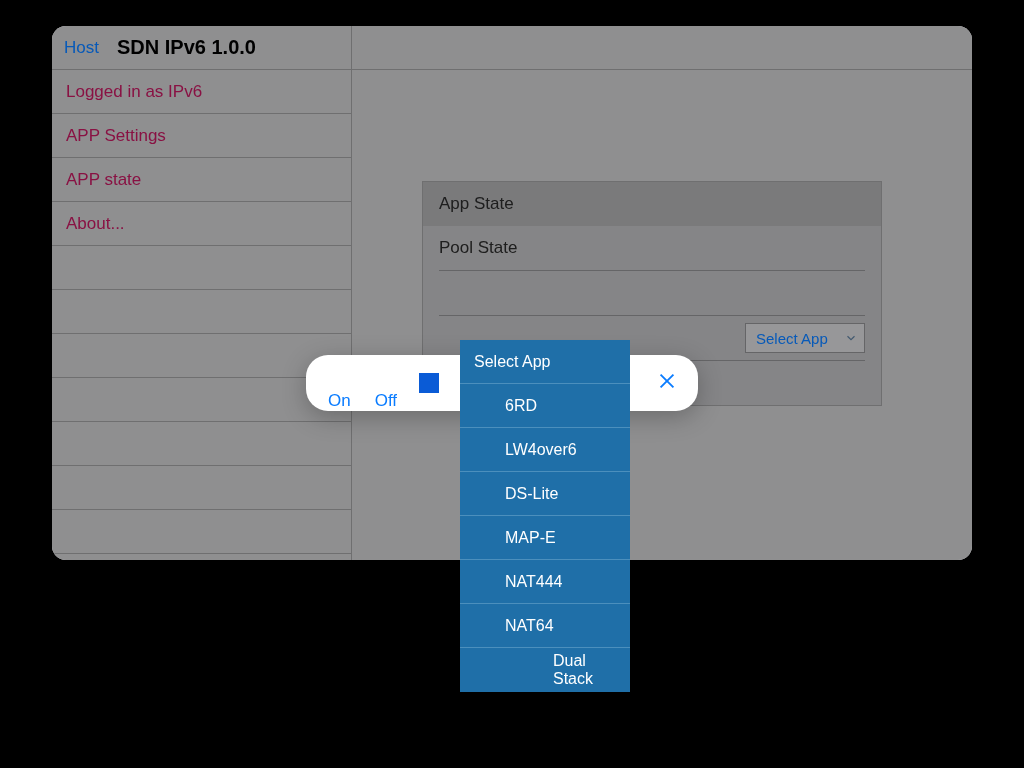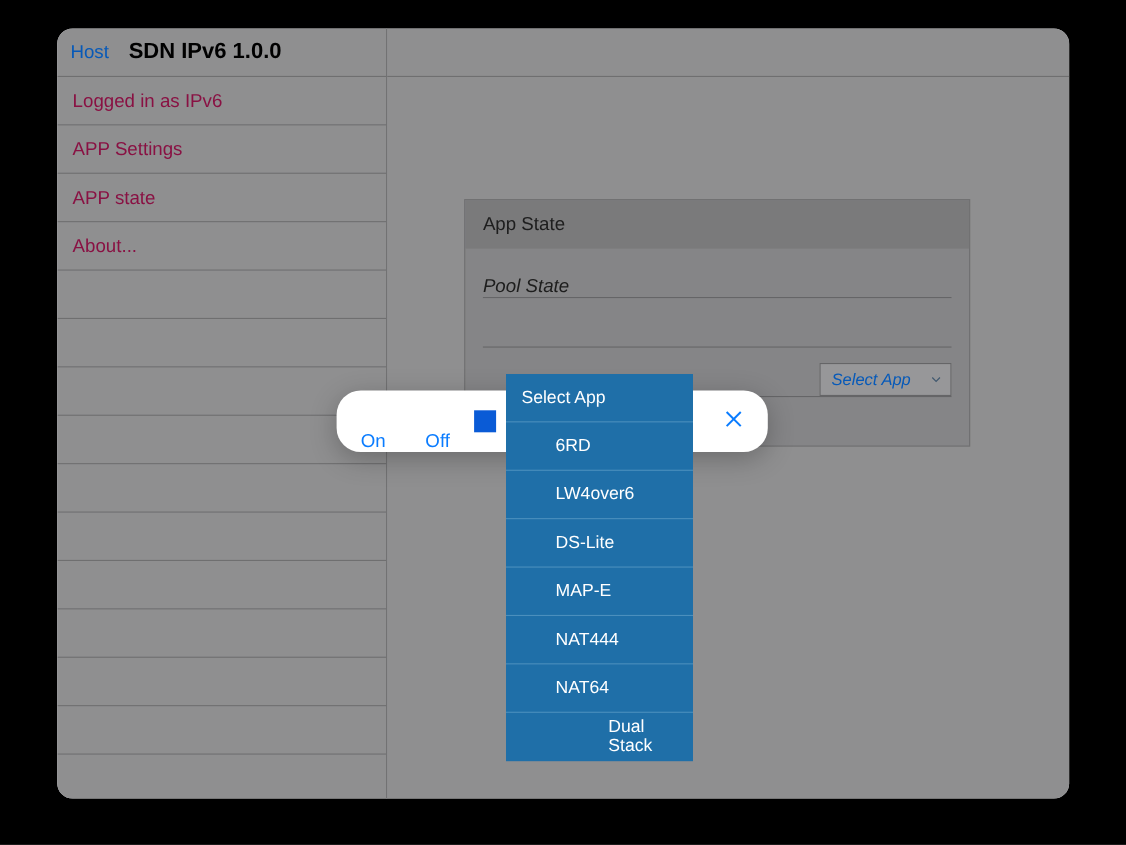--- a/index.html
+++ b/index.html
@@ -11,21 +11,21 @@
     color: #000;
     position: relative;
     overflow: hidden;
   }
 
   .device {
     position: absolute;
     left: 52px;
     top: 26px;
     width: 920px;
-    height: 700px;
+    height: 534px;
     background: #c6c6c8;
     border-radius: 14px;
     overflow: hidden;
   }
 
   .content {
     display: flex;
     width: 100%;
     height: 100%;
   }
@@ -95,25 +95,24 @@
     background: #a9a9ab;
     display: flex;
     align-items: center;
     padding: 0 16px;
     font-size: 17px;
     color: #2a2a2a;
   }
   .card-row {
     height: 44px;
     display: flex;
-    align-items: flex-end;
+    align-items: center;
     padding: 0 16px;
     font-size: 17px;
     color: #2a2a2a;
-    font-style: italic;
   }
   .card-sep {
     border-top: 1px solid #8d8d8f;
     margin: 0 16px;
   }
   .card-row.select { position: relative; }
 
   .select-box {
     margin-left: auto;
     height: 30px;
@@ -183,21 +182,21 @@
     border-radius: 22px;
     display: flex;
     align-items: center;
     padding: 0 14px 0 22px;
     z-index: 25;
     box-shadow: 0 6px 24px rgba(0,0,0,0.25);
   }
   .seg {
     display: flex;
     align-items: center;
-    gap: 36px;
+    gap: 24px;
     margin-top: 36px;
   }
   .seg-btn {
     color: #0a7cff;
     font-size: 17px;
   }
   .popover .prog {
     margin-left: 22px;
     width: 20px;
     height: 20px;

